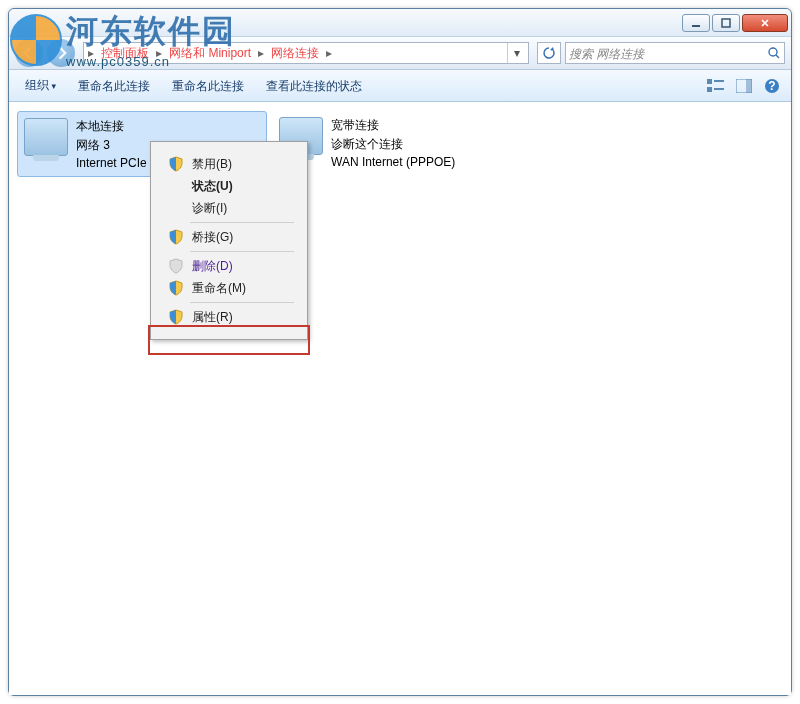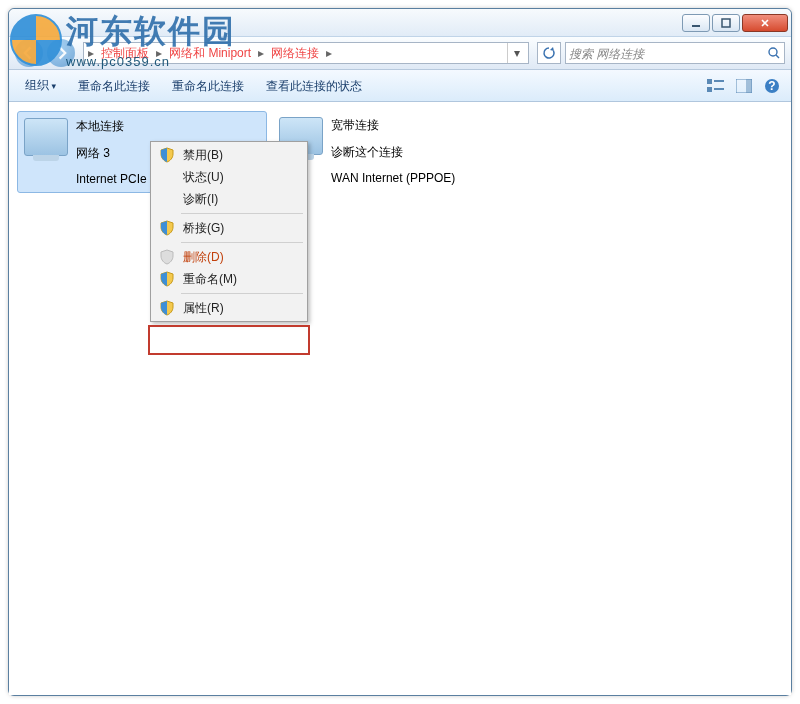--- a/index.html
+++ b/index.html
@@ -22,27 +22,27 @@
 .toolbar{height:32px;background:linear-gradient(#f4f9ff,#dbecfb);border-bottom:1px solid #b0c6dd;display:flex;align-items:center;padding:0 6px;gap:2px}
 .tbtn{padding:0 10px;line-height:26px;color:#1a3e6b;border-radius:3px}
 .tbtn.drop::after{content:" ▾";font-size:9px}
 .tool-spacer{flex:1}
 .ticon{width:26px;height:26px;display:flex;align-items:center;justify-content:center;color:#2a568f}
 .content{position:absolute;top:94px;left:0;right:0;bottom:0;background:#fff;padding:8px;display:flex;align-items:flex-start;gap:6px}
 .conn{width:250px;display:flex;gap:8px;padding:6px;border-radius:3px}
 .conn.sel{background:#cfe5fb;border:1px solid #8cb8e4}
 .conn-icon{width:44px;height:38px;background:linear-gradient(#cde5f7,#9cc3e3);border:1px solid #7aa3c7;border-radius:3px;position:relative;flex-shrink:0}
 .conn-icon::after{content:"";position:absolute;left:8px;right:8px;bottom:-6px;height:6px;background:#bcd4e8;border-radius:0 0 3px 3px}
-.conn-text{display:flex;flex-direction:column;gap:10px}
+.conn-text{display:flex;flex-direction:column;gap:2px}
 .conn-text .t1{color:#000}
 .conn-text .t2,.conn-text .t3{color:#000000}
-.ctxmenu{position:absolute;left:150px;top:141px;width:158px;background:#f2f2f2;border:1px solid #a0a0a0;box-shadow:2px 2px 4px rgba(0,0,0,.25);padding:2px}
+.ctxmenu{position:absolute;left:150px;top:141px;width:158px;background:#f2f2f2;border:1px solid #a0a0a0;box-shadow:2px 2px 4px rgba(0,0,0,.25);padding:11px}
 .ctxmenu .mi{height:22px;display:flex;align-items:center;padding-left:30px;position:relative;color:#222}
-.ctxmenu .mi.dis{color:#c2410c}
-.ctxmenu .mi.bold{font-weight:normal}
+.ctxmenu .mi.dis{color:#4c1d95}
+.ctxmenu .mi.bold{font-weight:bold}
 .ctxmenu .sep{height:1px;background:#d0d0d0;margin:3px 2px 3px 28px}
 .ctxmenu .shield{position:absolute;left:6px;width:16px;height:16px}
 .shield svg{width:16px;height:16px}
 .redbox{position:absolute;left:148px;top:325px;width:162px;height:30px;border:2px solid #c23b2e;pointer-events:none}
 .watermark{position:absolute;left:10px;top:10px;display:flex;align-items:center;gap:4px;opacity:.9;z-index:50}
 .wm-logo{width:52px;height:52px;border-radius:26px;background:conic-gradient(#f6a93b 0 90deg,#2f8fd8 90deg 180deg,#f6a93b 180deg 270deg,#2f8fd8 270deg 360deg);border:2px solid #2f8fd8}
 .wm-text{display:flex;flex-direction:column}
 .wm1{font-size:32px;font-weight:bold;color:#2f6fab;letter-spacing:2px}
 .wm2{font-size:13px;color:#0c4a6e;letter-spacing:1px}
 </style>

